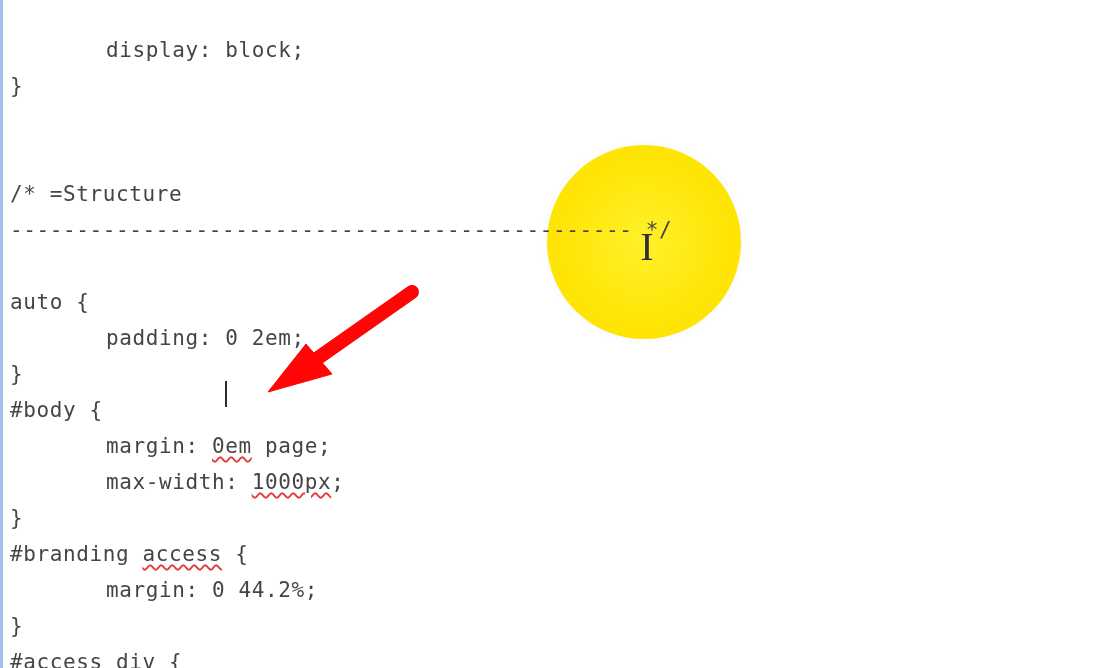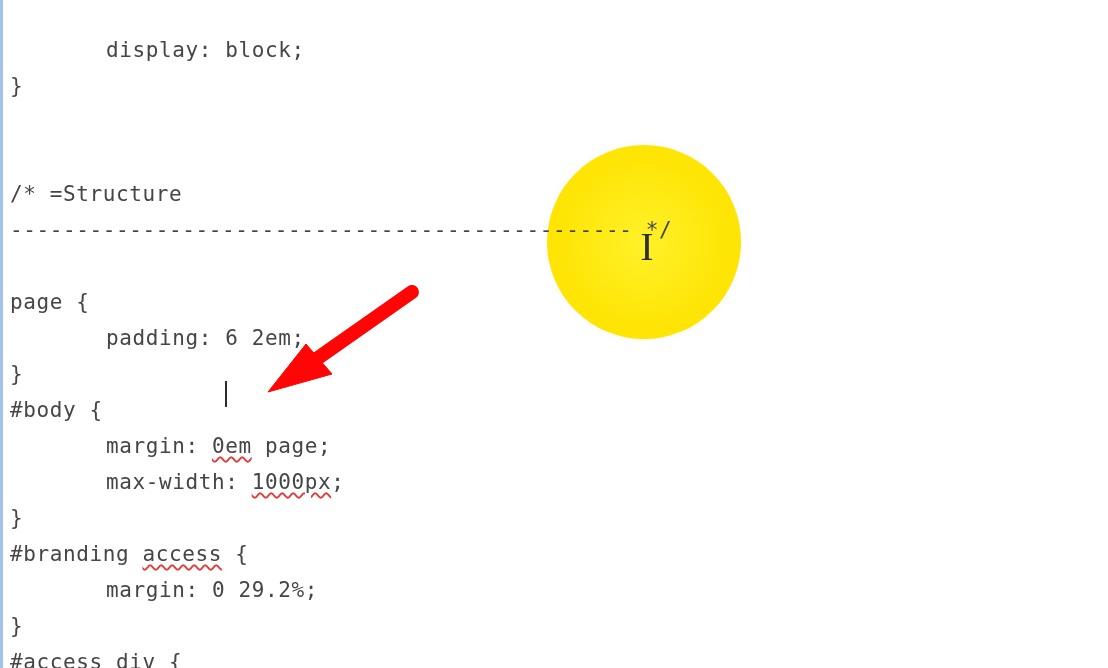--- a/index.html
+++ b/index.html
@@ -82,29 +82,29 @@
   <div class="ibeam" style="left:647px; top:246px;">I</div>
 
   <div class="code">
 <span class="indent1">display: block;</span>
 <span>}</span>
 <span></span>
 <span></span>
 <span>/* =Structure</span>
 <span>----------------------------------------------- */</span>
 <span></span>
-<span>page {</span>
-<span class="indent1">padding: 6 2em;</span>
+<span>auto {</span>
+<span class="indent1">padding: 0 2em;</span>
 <span>}</span>
 <span>#body {</span>
 <span class="indent1"><span>margin: </span><span class="squiggle">0em</span><span> page;</span></span>
 <span class="indent1"><span>max-width: </span><span class="squiggle">1000px</span><span>;</span></span>
 <span>}</span>
 <span><span>#branding </span><span class="squiggle">access</span><span> {</span></span>
-<span class="indent1">margin: 0 29.2%;</span>
+<span class="indent1">margin: 0 44.2%;</span>
 <span>}</span>
 <span>#access div {</span>
 </div>
 
   <div class="text-caret" style="left:225px; top:381px;"></div>
 
   <svg class="arrow" style="left:240px; top:280px;" width="200" height="130" viewBox="0 0 200 130">
     <defs></defs>
     <g fill="#ff0505" stroke="#ff0505">
       <line x1="172" y1="12" x2="58" y2="92" stroke-width="14" stroke-linecap="round"></line>

